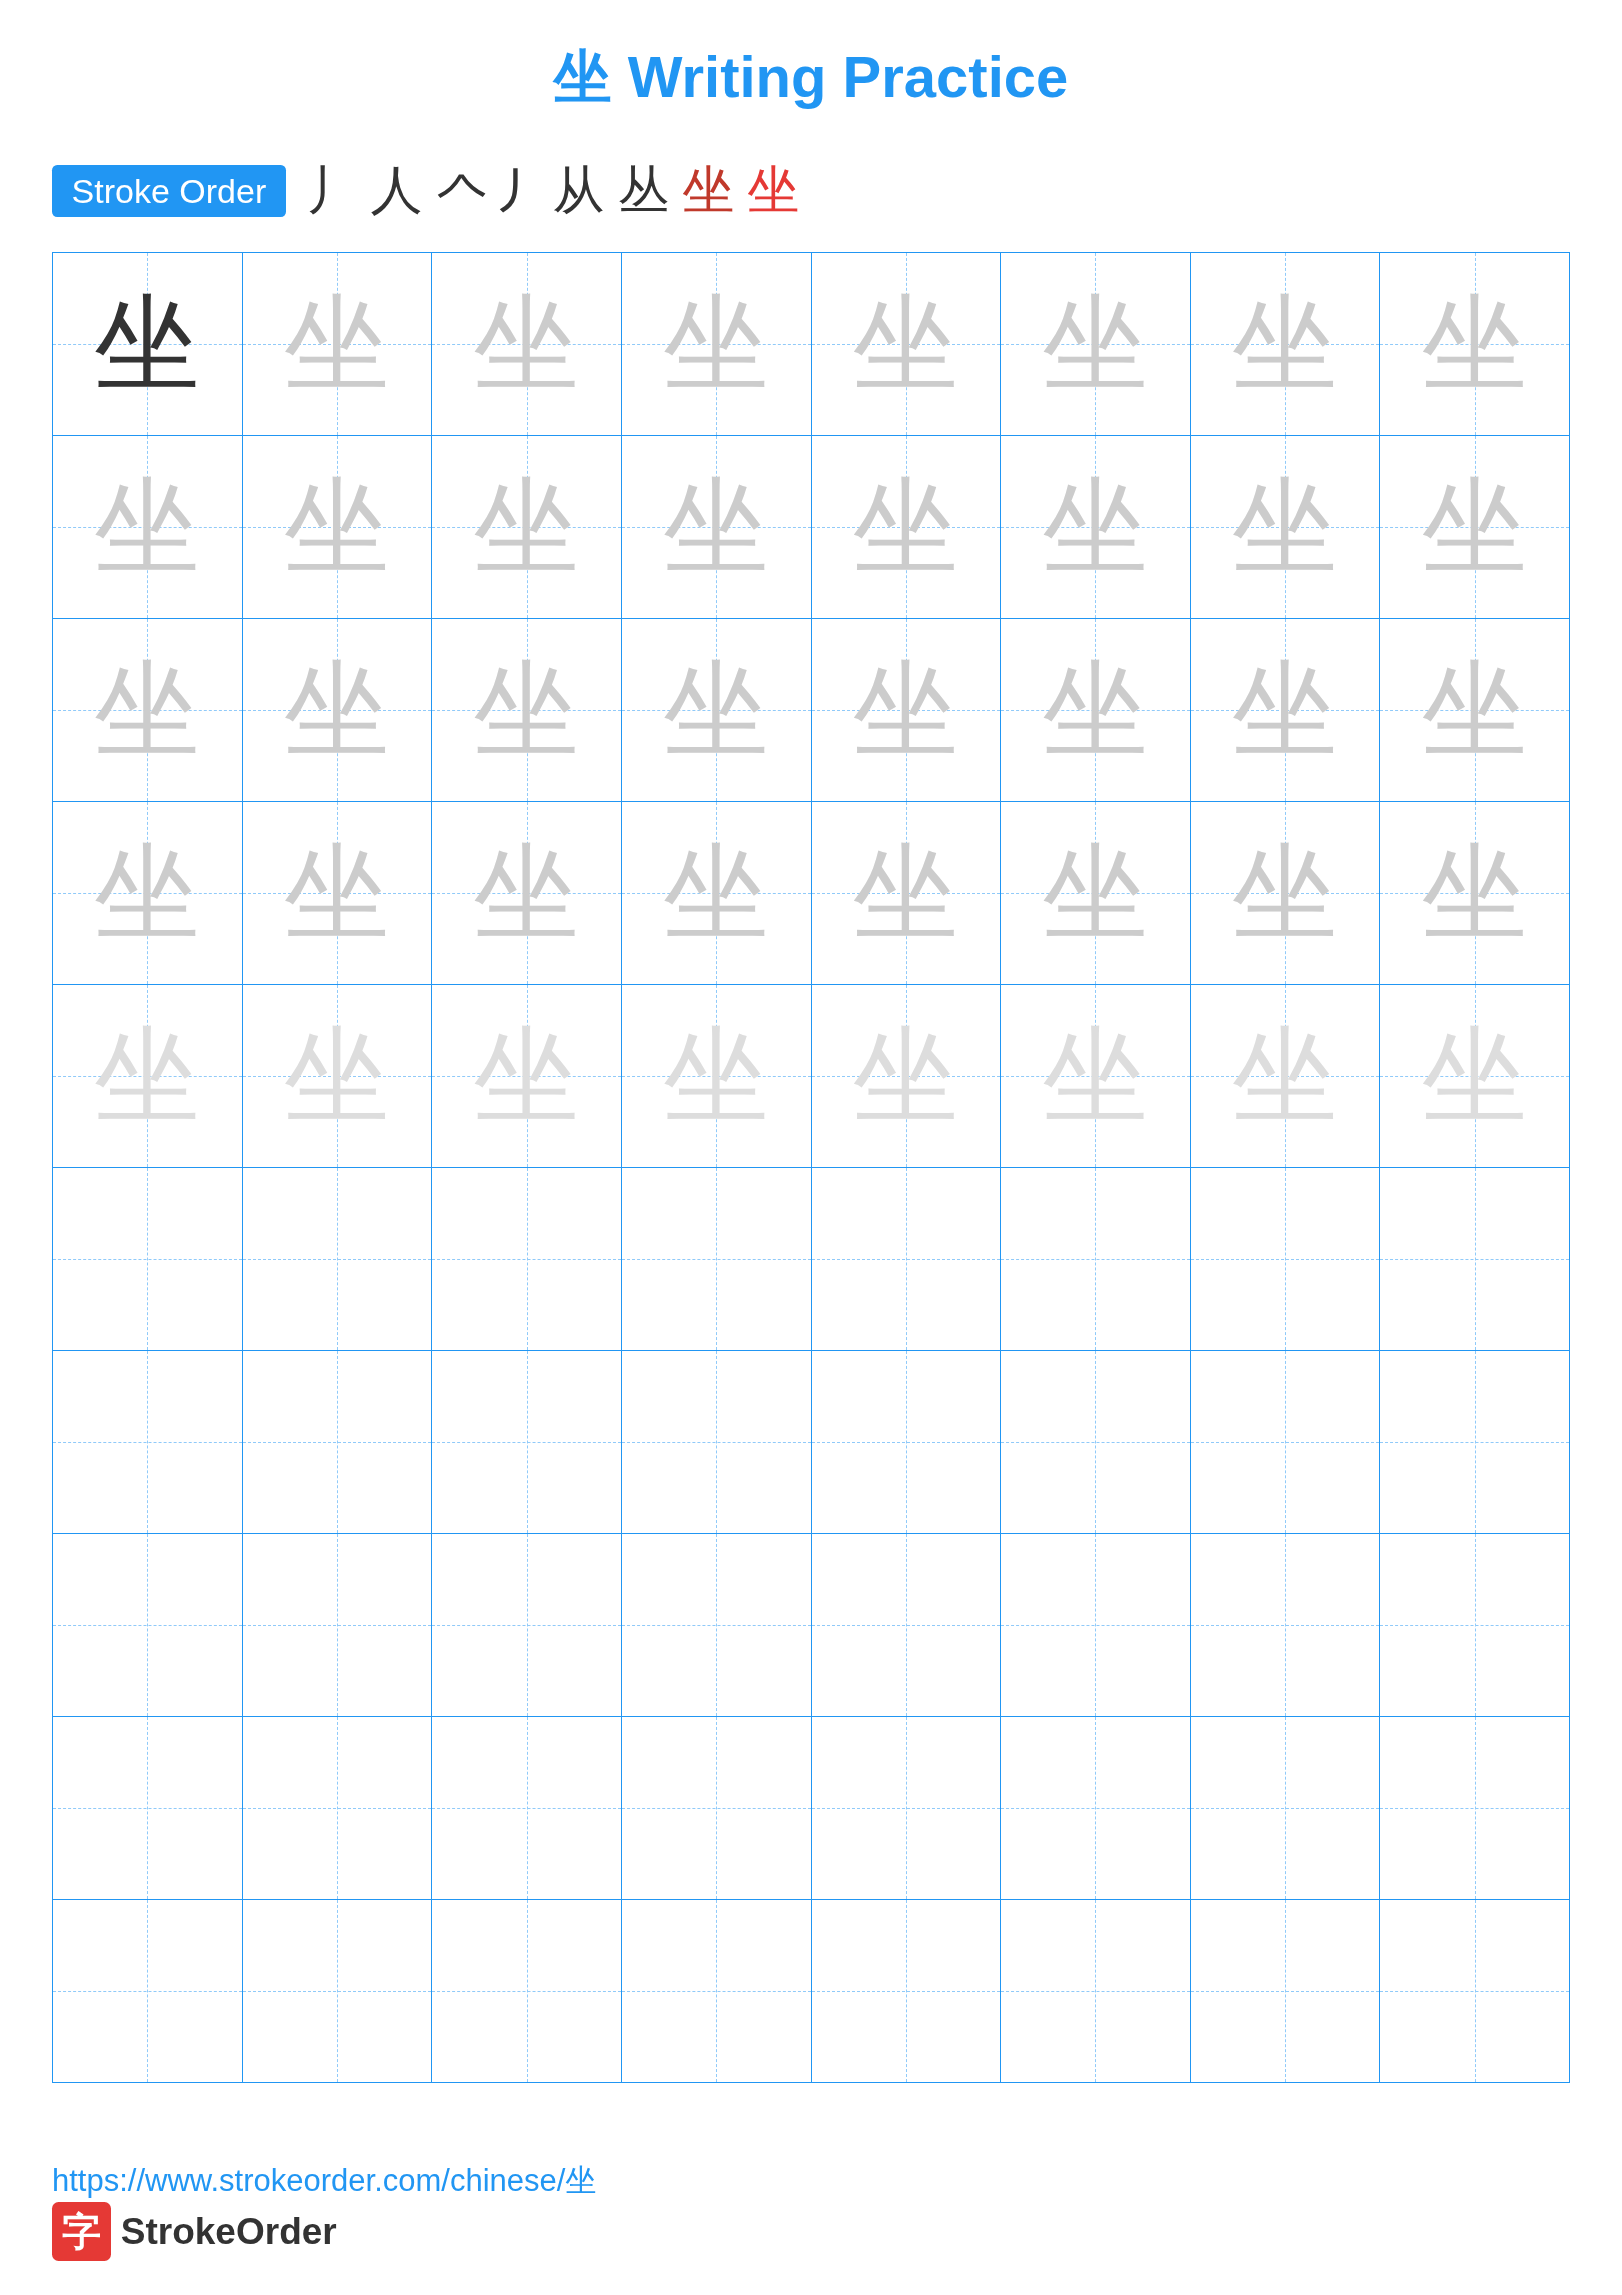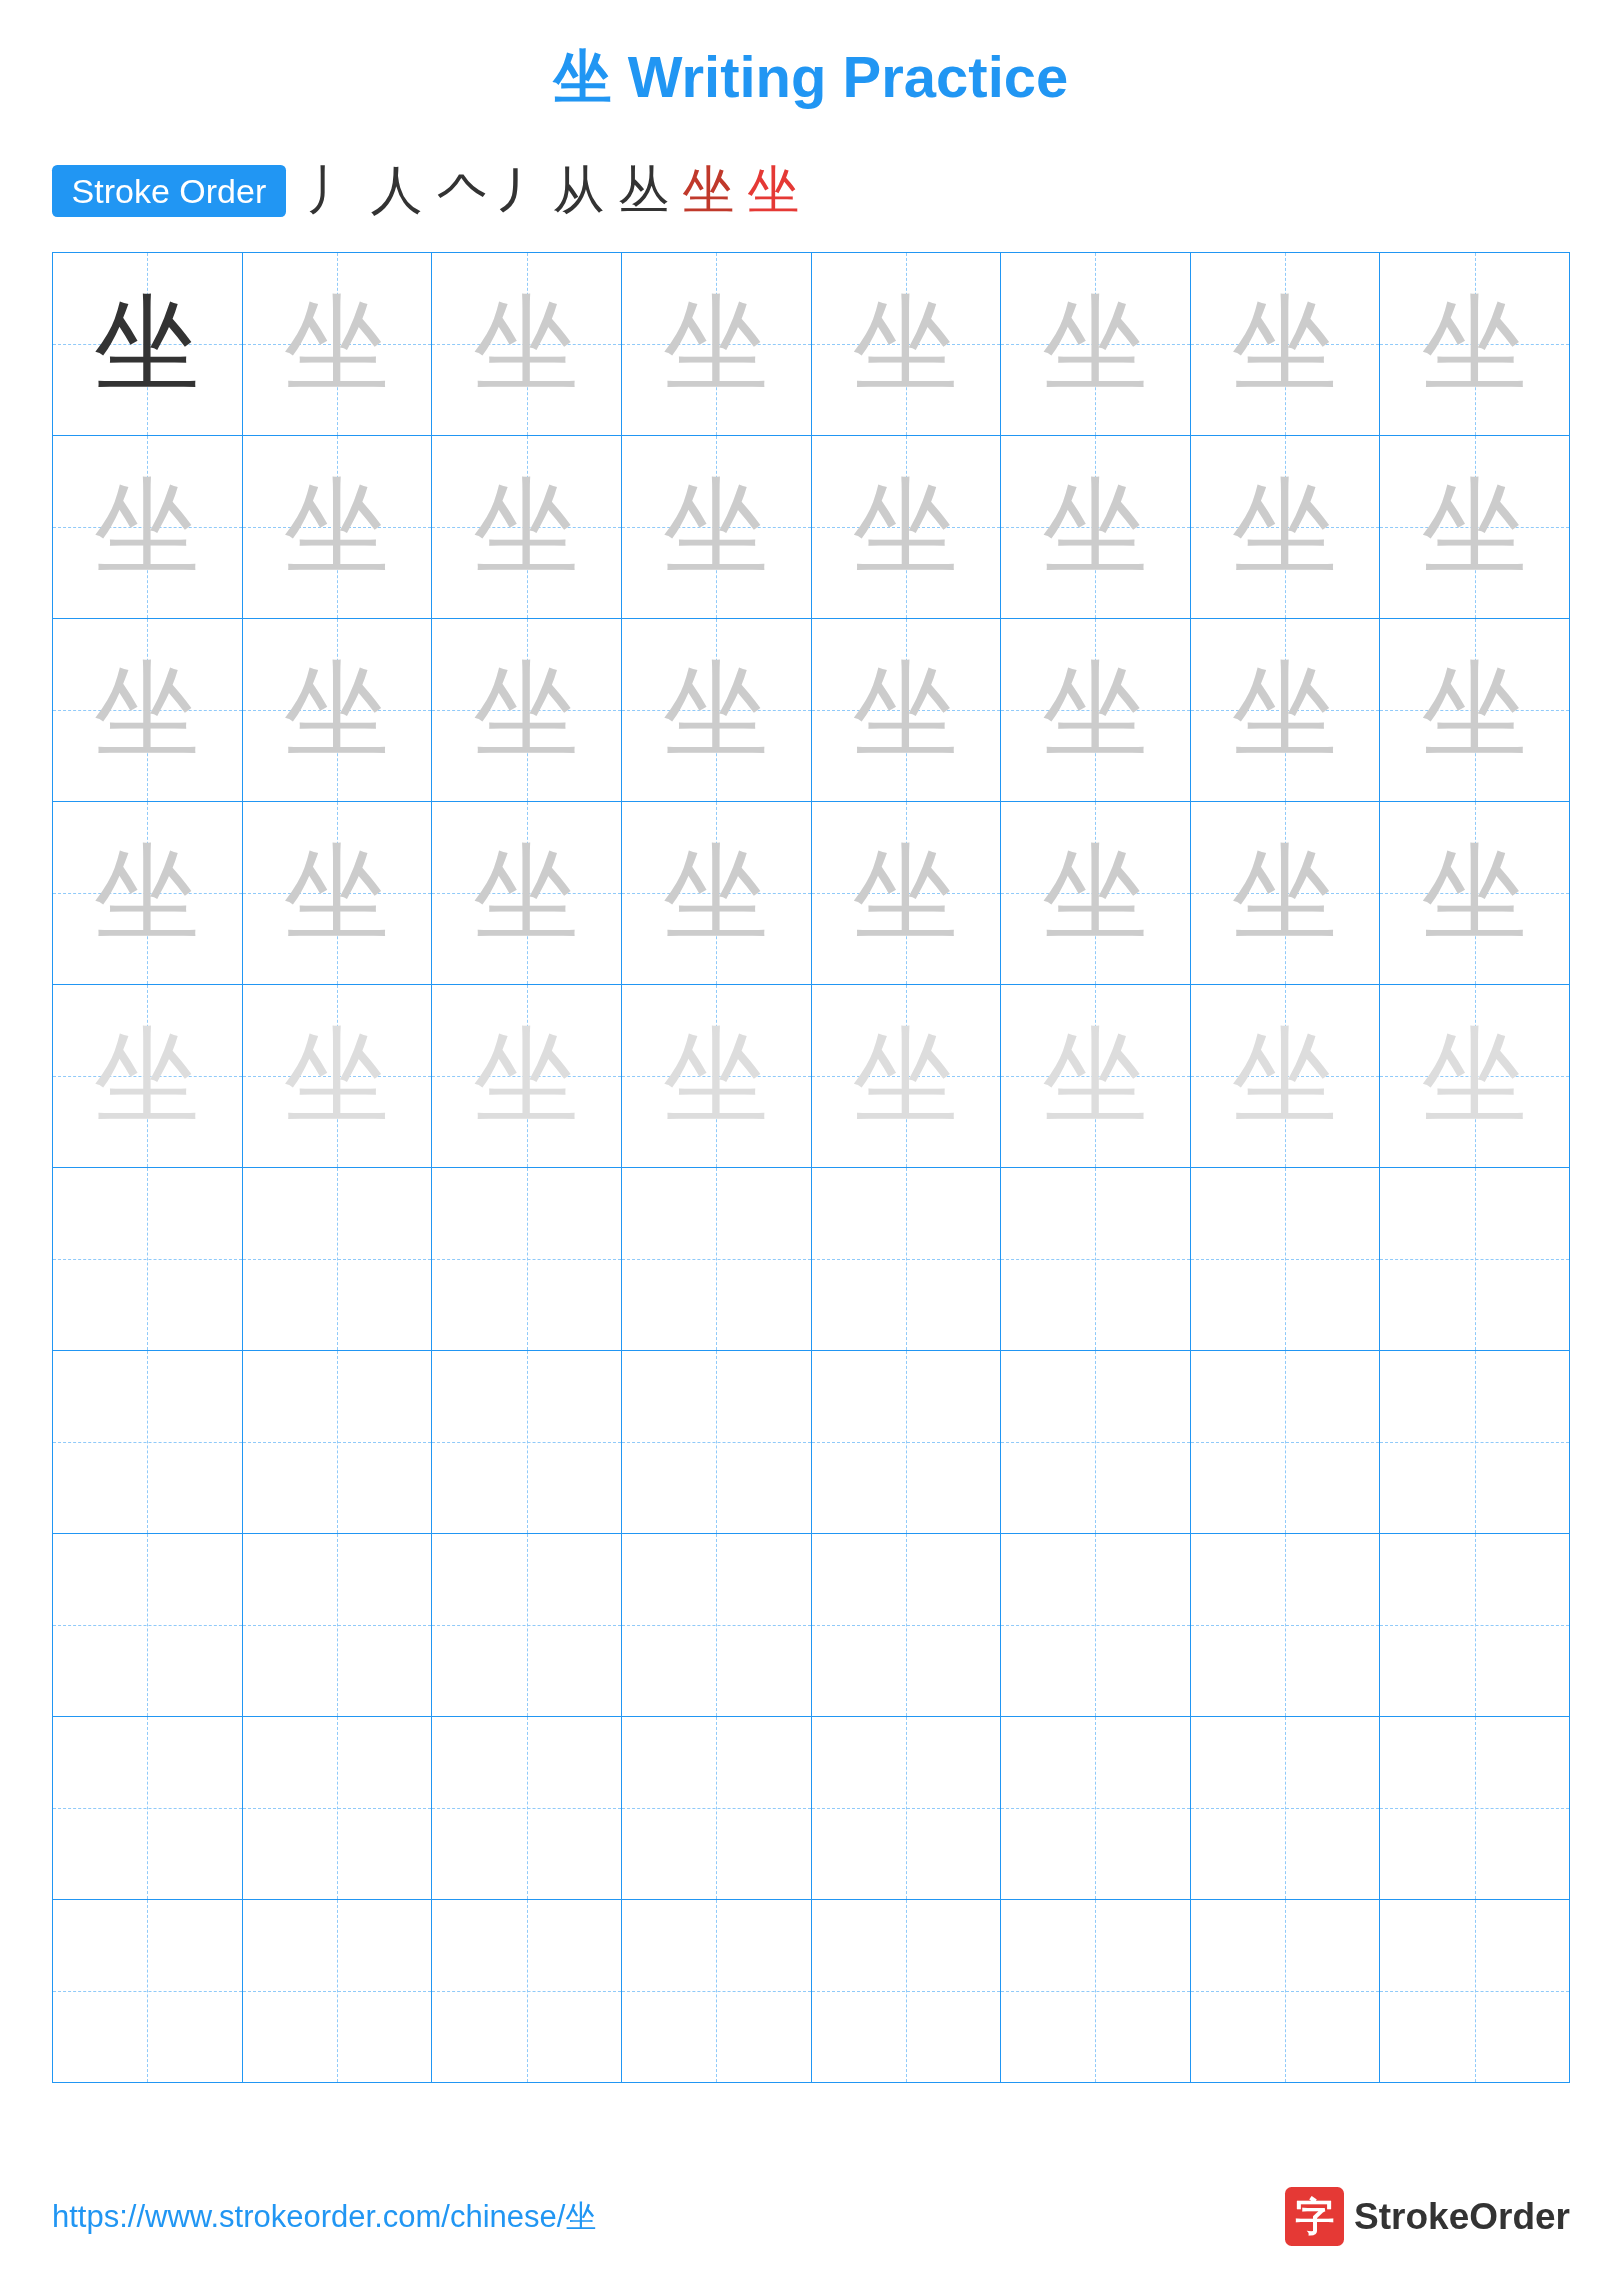--- a/index.html
+++ b/index.html
@@ -112,26 +112,26 @@
     .cell-char {
       position: relative;
       z-index: 2;
       font-size: 105px;
       font-family: serif;
       line-height: 1;
     }
 
     .footer {
       position: absolute;
-      bottom: 49px;
+      bottom: 34px;
       left: 52px;
       right: 52px;
       display: flex;
       justify-content: space-between;
-      align-items: center;
+      flex-direction: column;
     }
 
     .footer-url {
       font-size: 31px;
       color: #2196F3;
       font-family: 'Arial', sans-serif;
     }
 
     .footer-brand {
       display: flex;

